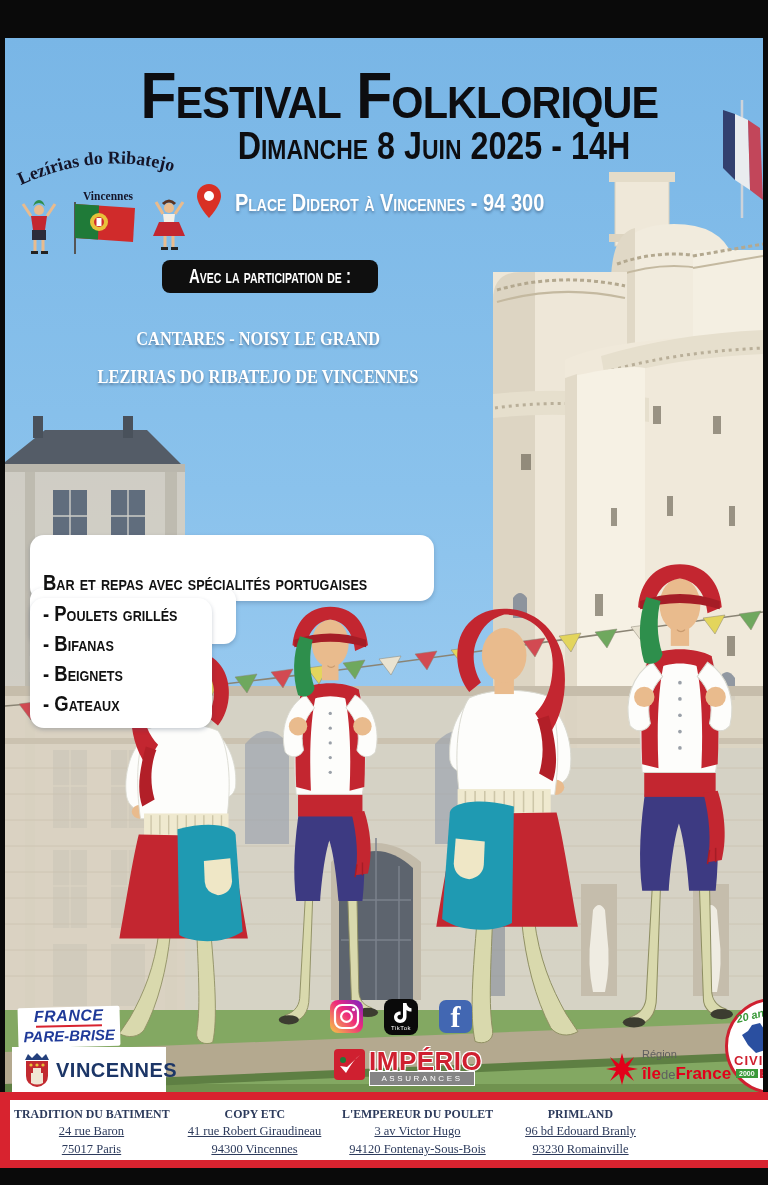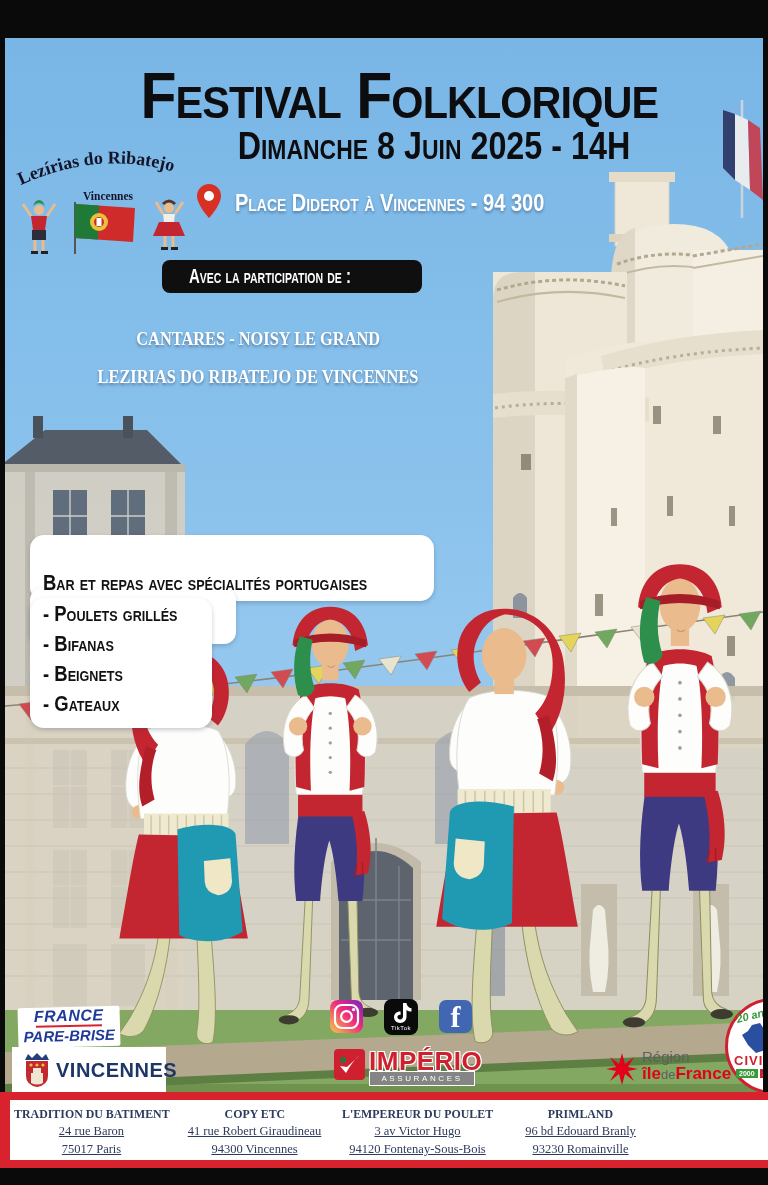--- a/index.html
+++ b/index.html
@@ -10,21 +10,21 @@
           background:linear-gradient(180deg,#79b6e6 0%,#8ac2ec 40%,#9fcdf1 70%,#aed6f3 100%);}
   .sc{font-variant:small-caps;}
   .cond{display:inline-block;white-space:nowrap;transform-origin:center top;}
   .condL{display:inline-block;white-space:nowrap;transform-origin:left top;}
   .title{left:15px;top:26px;width:758px;text-align:center;font-size:64px;font-weight:800;
          color:#0d0d10;letter-spacing:-1px;line-height:1;}
   .date{left:50px;top:89px;width:758px;text-align:center;font-size:38px;font-weight:800;
         color:#0d0d10;line-height:1;}
   .loc{left:230px;top:152px;font-size:23px;font-weight:800;color:#fff;line-height:1.2;
        text-shadow:0 2px 3px rgba(20,40,70,.4);}
-  .banner{left:157px;top:222px;width:260px;height:33px;background:#0f0f0f;border-radius:8px;
+  .banner{left:157px;top:222px;width:216px;height:33px;background:#0f0f0f;border-radius:8px;
           color:#fff;font-size:20px;font-weight:800;line-height:33px;}
   .groups{left:0;top:286px;width:506px;text-align:center;color:#fff;
           font-family:"Liberation Serif",serif;font-weight:700;font-size:19.5px;
           text-shadow:0 2px 3px rgba(30,45,70,.45);}
   .groups div{height:38px;line-height:30px;}
   .blob{background:#fff;border-radius:14px;box-shadow:0 2px 4px rgba(40,60,90,.25);}
   .buv{color:#111;font-weight:800;line-height:1;}
   .buv-line{font-size:22px;}
   .buv-item{font-size:22px;}
   .foot-red{left:0;top:1092px;width:768px;height:76px;background:#d8232f;}
@@ -47,21 +47,21 @@
       font-size:8px;letter-spacing:2.6px;text-align:center;line-height:13px;border:1px solid #fff;}
   .fpb-box{left:13px;top:969px;width:102px;height:40px;background:#fff;transform:rotate(-1.5deg);
       text-align:center;color:#1f3a99;font-style:italic;font-weight:800;border-radius:2px;}
   .fpb1{font-size:16px;line-height:18px;letter-spacing:.5px;}
   .fpb-rule{width:66px;height:2px;background:#d8232f;margin:0 auto;}
   .fpb2{font-size:15px;line-height:17px;letter-spacing:0;}
   .vin-box{left:7px;top:1009px;width:154px;height:45px;background:#fff;}
   .vin-name{position:absolute;left:44px;top:12px;font-size:20px;font-weight:800;color:#1c3667;
       letter-spacing:.5px;}
   .region{left:600px;top:1008px;width:160px;height:50px;}
-  .reg1{position:absolute;left:37px;top:2px;font-size:15px;color:#5f5f5f;}
+  .reg1{position:absolute;left:37px;top:2px;font-size:11px;color:#5f5f5f;}
   .reg2{position:absolute;left:37px;top:18px;font-size:17px;}
   .reg-red{color:#e2001a;font-weight:800;}
   .reg-grey{color:#5f5f5f;font-size:13px;}
   .civica{left:720px;top:960px;width:96px;height:96px;border-radius:50%;background:#fff;
       border:3px solid #cf2030;box-sizing:border-box;}
   .civ-top{position:absolute;left:8px;top:8px;color:#3a9a3a;font-size:11px;font-style:italic;
       transform:rotate(-14deg);font-weight:700;}
   .civ-name{position:absolute;left:6px;top:52px;color:#cf2030;font-weight:800;font-size:13px;
       letter-spacing:1px;}
   .civ-years{position:absolute;left:8px;top:68px;display:flex;gap:2px;}

